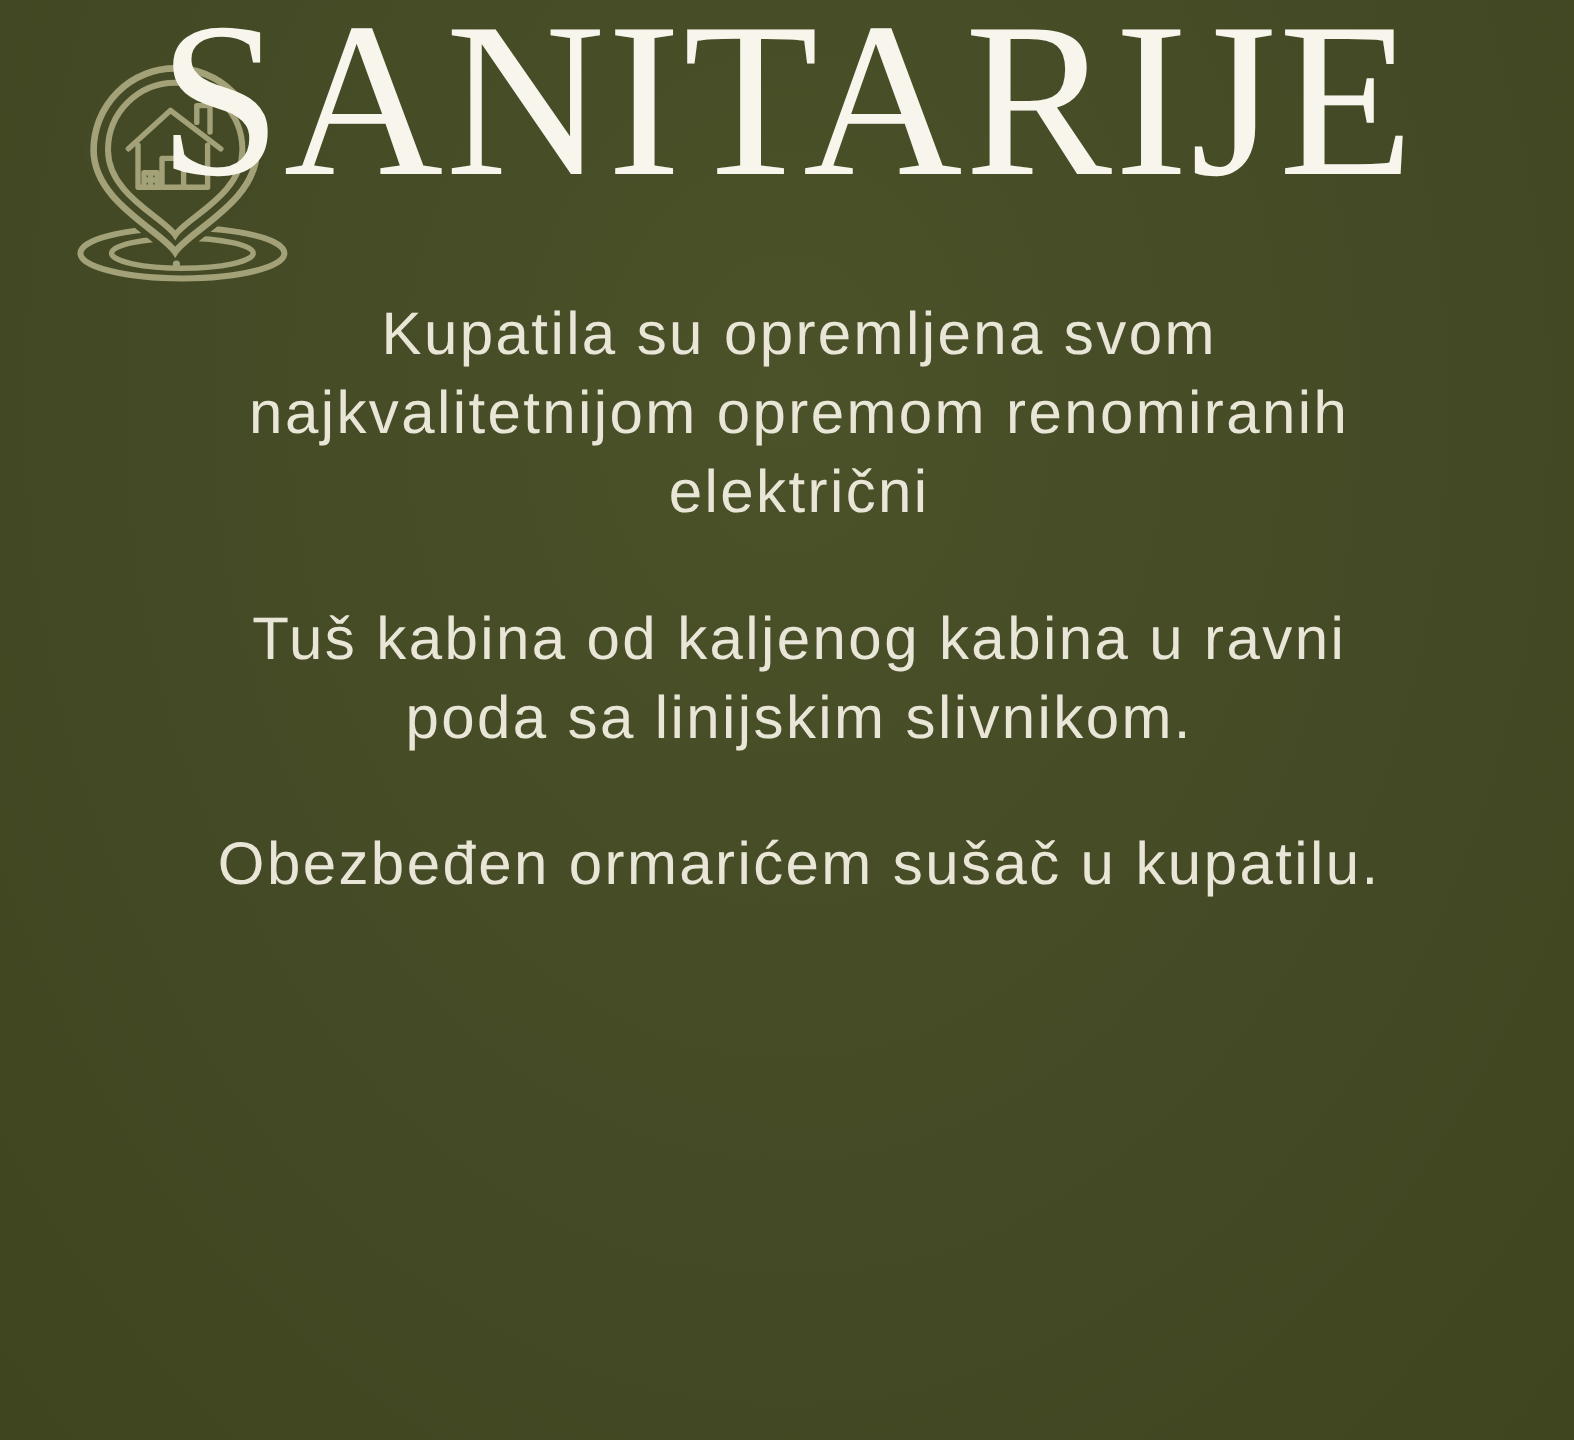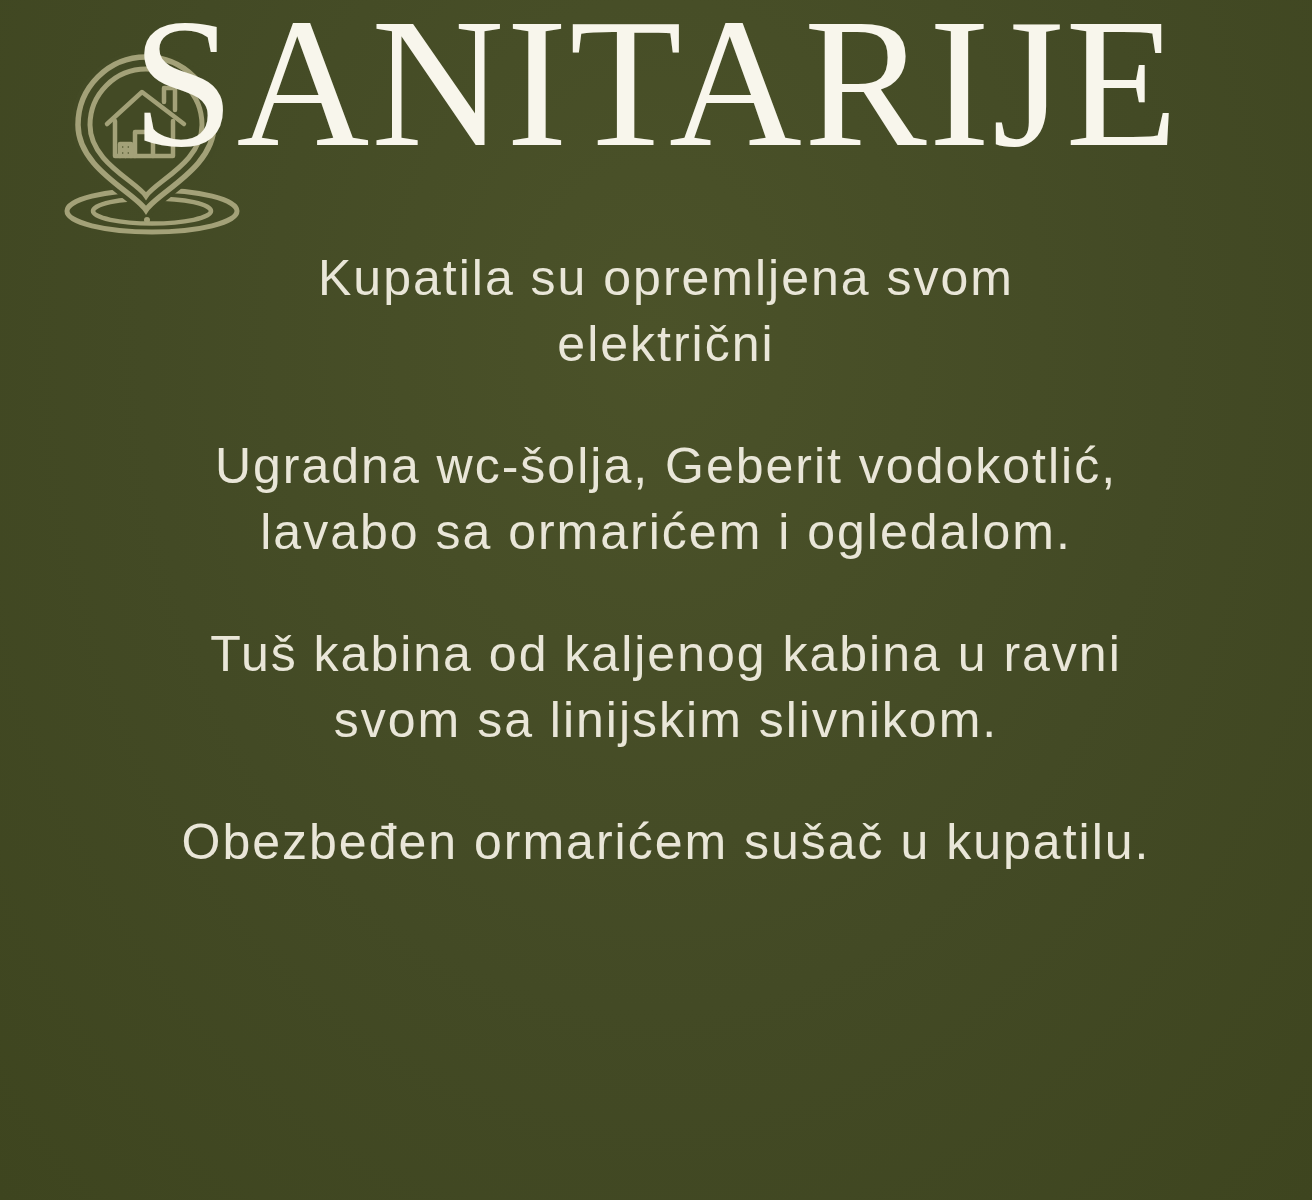--- a/index.html
+++ b/index.html
@@ -88,31 +88,28 @@
       <path d="M72 106 L72 94 L83 94 L83 106 M72 100 L83 100 M77.5 94 L77.5 106"></path>
     </g>
   </svg>
 
   <h1 class="title">SANITARIJE</h1>
 
   <div class="content">
 
     <p class="para">
       <span class="line">Kupatila su opremljena svom</span>
+      <span class="line">najkvalitetnijom opremom renomiranih</span>
       <span class="line">električni</span>
     </p>
 
-    <p class="para">
-      <span class="line">Ugradna wc-šolja, Geberit vodokotlić,</span>
-      <span class="line">lavabo sa ormarićem i ogledalom.</span>
-    </p>
 
     <p class="para">
       <span class="line">Tuš kabina od kaljenog kabina u ravni</span>
-      <span class="line">svom sa linijskim slivnikom.</span>
+      <span class="line">poda sa linijskim slivnikom.</span>
     </p>
 
 
     <p class="para">
       <span class="line">Obezbeđen ormarićem sušač u kupatilu.</span>
     </p>
 
   </div>
 </div>
 

